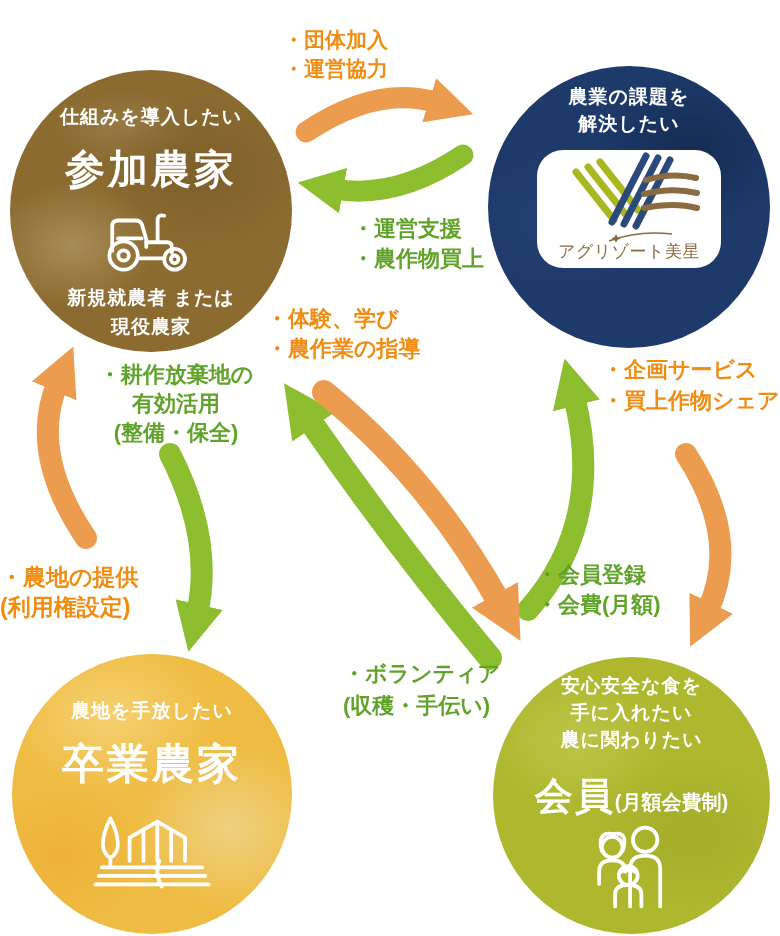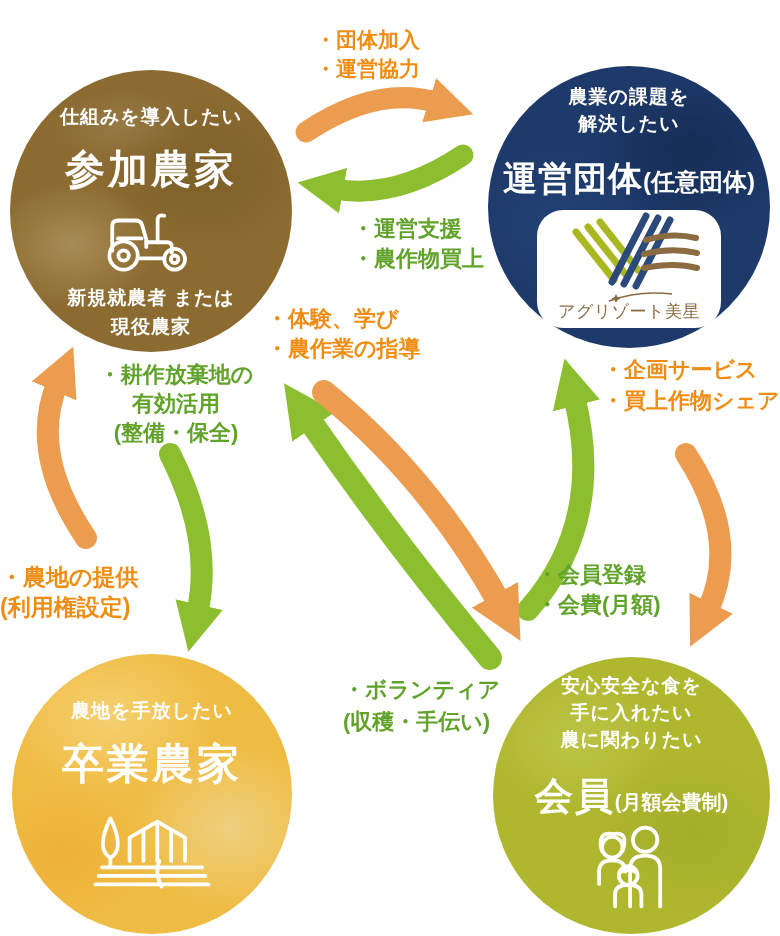--- a/index.html
+++ b/index.html
@@ -66,28 +66,28 @@
     display:flex;flex-direction:column;align-items:center;justify-content:flex-start;
   }
   .logo-text{
     font-family:"Liberation Serif","DejaVu Serif",serif;font-weight:normal;
     color:#8a6b42;font-size:17px;letter-spacing:.5px;margin-top:-2px;white-space:nowrap;
   }
   
   .lbl{position:absolute;font-weight:bold;white-space:nowrap;font-size:22px;line-height:1.38;}
   .lbl.orange{color:#ef8c12;}
   .lbl.green{color:#61a32a;}
-  .lbl-join{left:283px;top:26px;font-size:21px;margin-left:32px;}
+  .lbl-join{left:283px;top:26px;font-size:21px;}
   .lbl-support{left:352px;top:214px;}
   .lbl-experience{left:266px;top:304px;}
   .lbl-landuse{left:86px;top:360px;width:180px;text-align:center;font-size:22px;line-height:1.32;}
   .lbl-landoffer{left:0px;top:562px;font-size:23px;line-height:1.32;}
   .lbl-recruit{left:602px;top:354px;line-height:1.41;}
   .lbl-register{left:536px;top:560px;}
-  .lbl-volunteer{left:343px;top:674px;line-height:1.45;}
+  .lbl-volunteer{left:343px;top:658px;line-height:1.45;}
 </style>
 </head>
 <body>
 
 <div class="stage">
 
   <svg class="arrows" viewBox="0 0 780 936">
     <defs>
       <marker id="headO" viewBox="0 0 10 10" refX="2" refY="5" markerWidth="2.2" markerHeight="2.2" orient="auto">
         <path d="M0,0 L10,5 L0,10 Z" fill="#eb9c4f"></path>
@@ -126,24 +126,20 @@
       <div>新規就農者 または</div>
       <div>現役農家</div>
     </div>
   </div>
 
   <div class="node node-unei">
     <div class="tagline">
       <div>農業の課題を</div>
       <div>解決したい</div>
     </div>
-    <div class="title-row">
-      <span class="title-big">運営団体</span>
-        <span class="title-suffix">(任意団体)</span>
-    </div>
     <div class="logo">
       <svg width="150" height="80" viewBox="0 0 150 80" fill="none" stroke-linecap="round">
         <g stroke="#a9b821" stroke-width="7">
           <path d="M22,22 L60,70"></path>
           <path d="M34,17 L72,65"></path>
           <path d="M46,12 L84,60"></path>
         </g>
         <g stroke="#2b4a7a" stroke-width="7">
           <path d="M58,72 L92,6"></path>
           <path d="M70,74 L104,8"></path>

